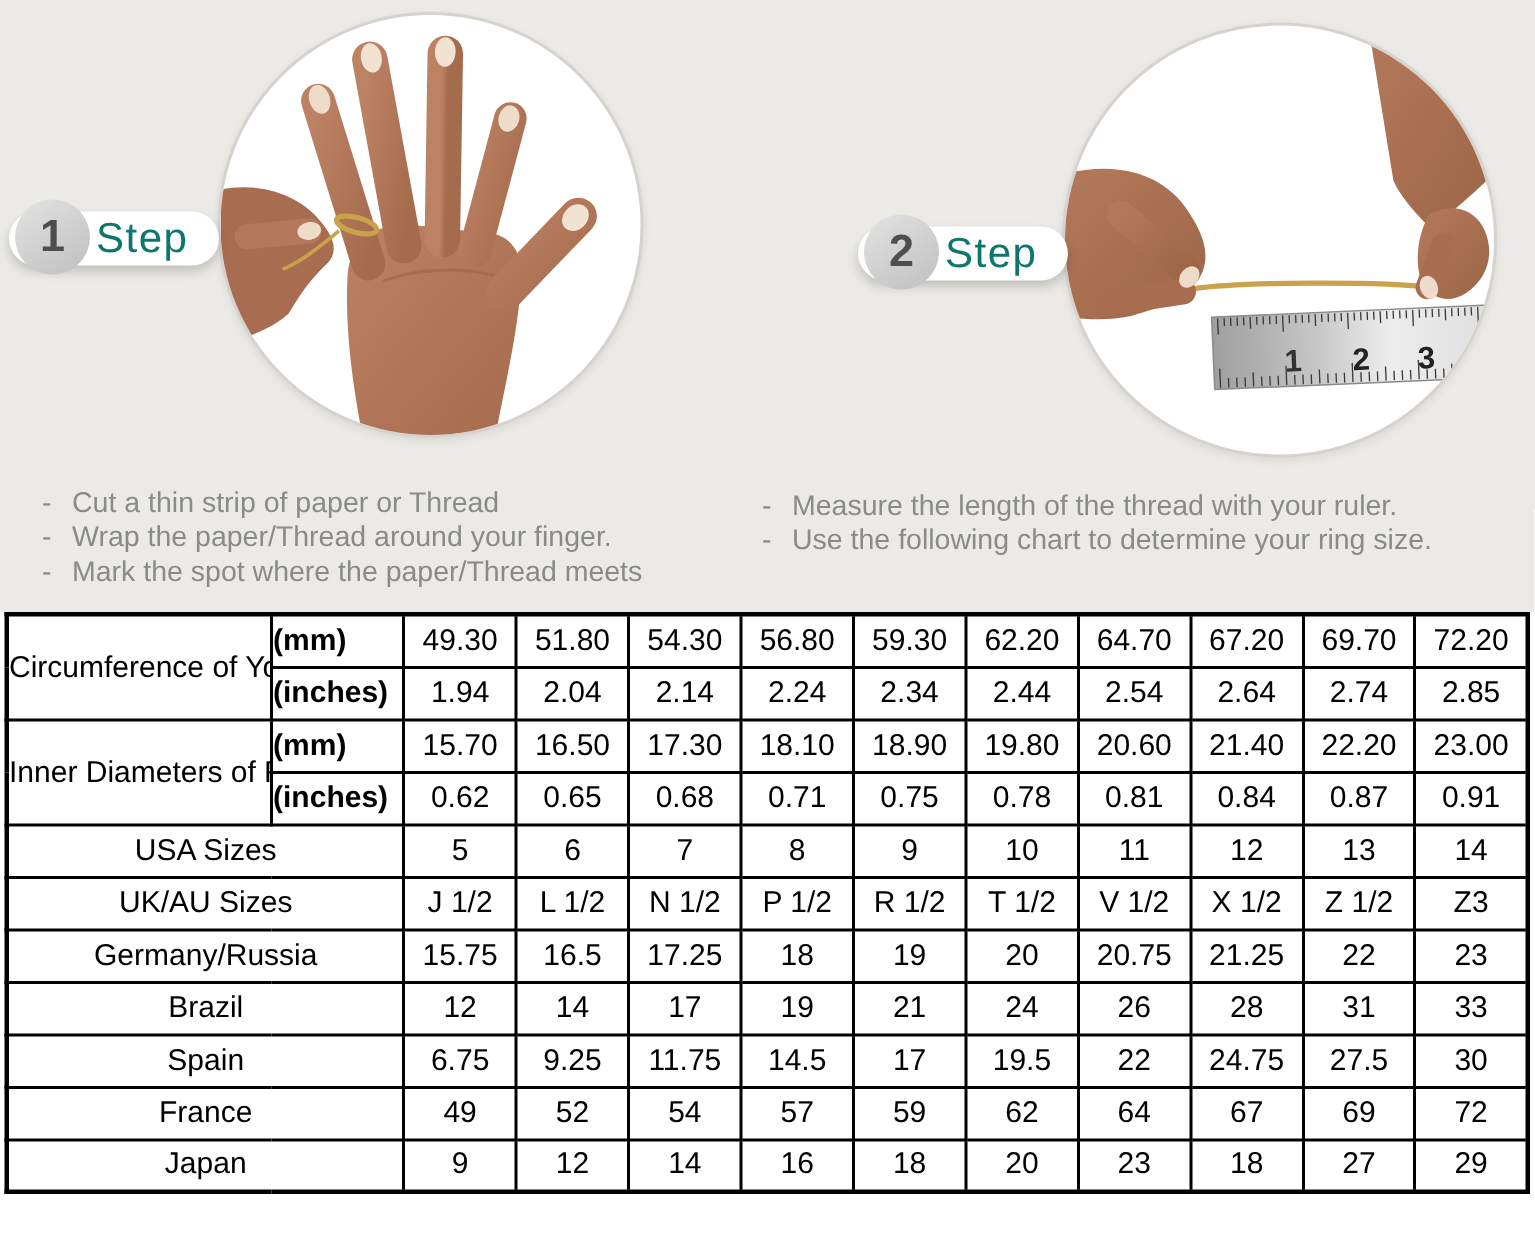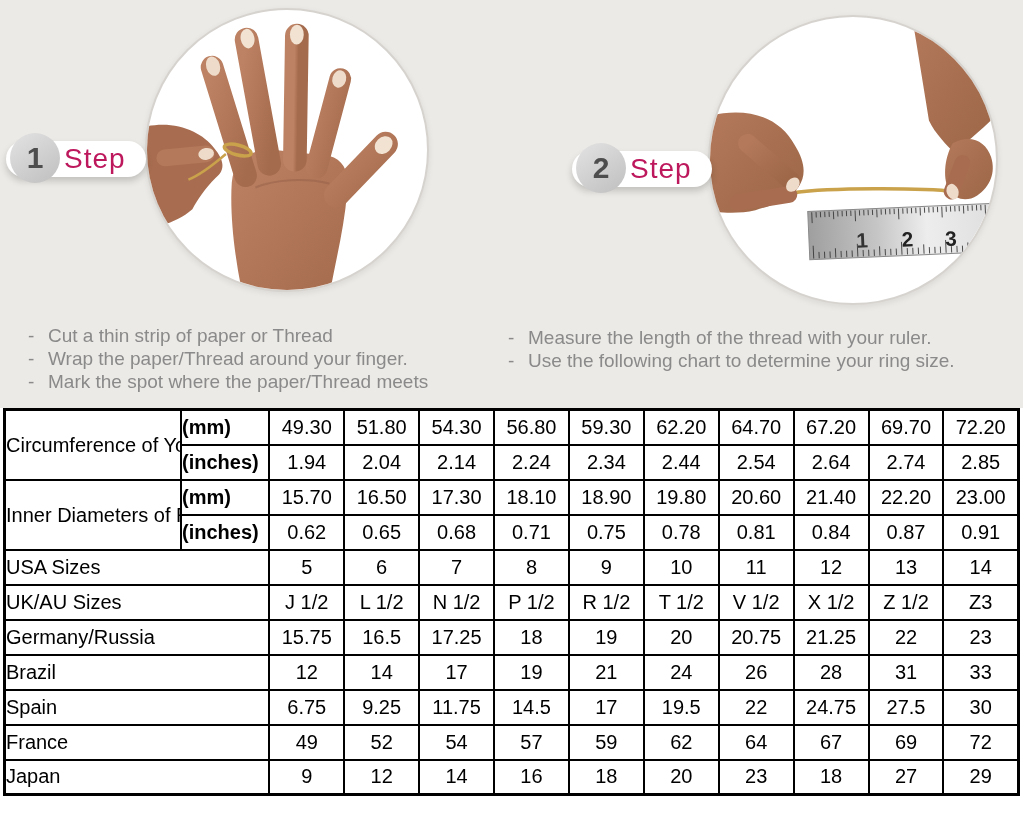--- a/index.html
+++ b/index.html
@@ -18,38 +18,38 @@
 
   .step-badge { position:absolute; height:36px; background:#ffffff; border-radius:20px;
                 box-shadow:0 4px 7px rgba(0,0,0,0.18); display:flex; align-items:center;
                 padding-left:58px; padding-right:20px; }
   .badge-1 { left:6px;   top:141px; width:140px; }
   .badge-2 { left:572px; top:151px; width:140px; }
   .step-num { position:absolute; left:4px; top:-8px; width:50px; height:50px; border-radius:50%;
               background:linear-gradient(145deg,#e3e3e3 0%,#cfcfcf 55%,#bfbfbf 100%);
               display:flex; align-items:center; justify-content:center;
               font-size:30px; font-weight:bold; color:#4e4e4e; }
-  .step-label { font-size:28px; color:#be185d; letter-spacing:1px; }
+  .step-label { font-size:28px; color:#0f766e; letter-spacing:1px; }
 
   .instructions { position:absolute; font-size:19px; color:#8a8a8a; line-height:23px; }
   .instr-left  { left:28px;  top:324px; }
   .instr-right { left:508px; top:326px; }
   .instr-line { display:flex; }
   .instr-line .dash { width:20px; flex:0 0 20px; }
 
   
   .table-wrap { position:absolute; left:0; top:408px; width:1023px; height:418px; background:#ffffff;
                 padding:0 3px; }
   table.size-chart { border-collapse:collapse; width:1017px; table-layout:fixed;
                      border:3px solid #000; font-size:20px; color:#000; }
   table.size-chart td { border:2px solid #000; height:35px; vertical-align:middle;
                         background:#ffffff; padding:0; overflow:hidden; white-space:nowrap; }
   td.group-label   { text-align:center; line-height:24px; padding:0 4px; }
   td.unit-label    { text-align:left; padding-left:6px;font-weight:bold; }
-  td.country-label { text-align:left; padding-left:8px; }
+  td.country-label { text-align:center; padding-left:8px; }
   td.val           { text-align:center; }
   td.shaded        { background:#d9d9d9; }
 </style>
 </head>
 <body>
 
 <div class="page">
 
   <div class="top-section">
 

